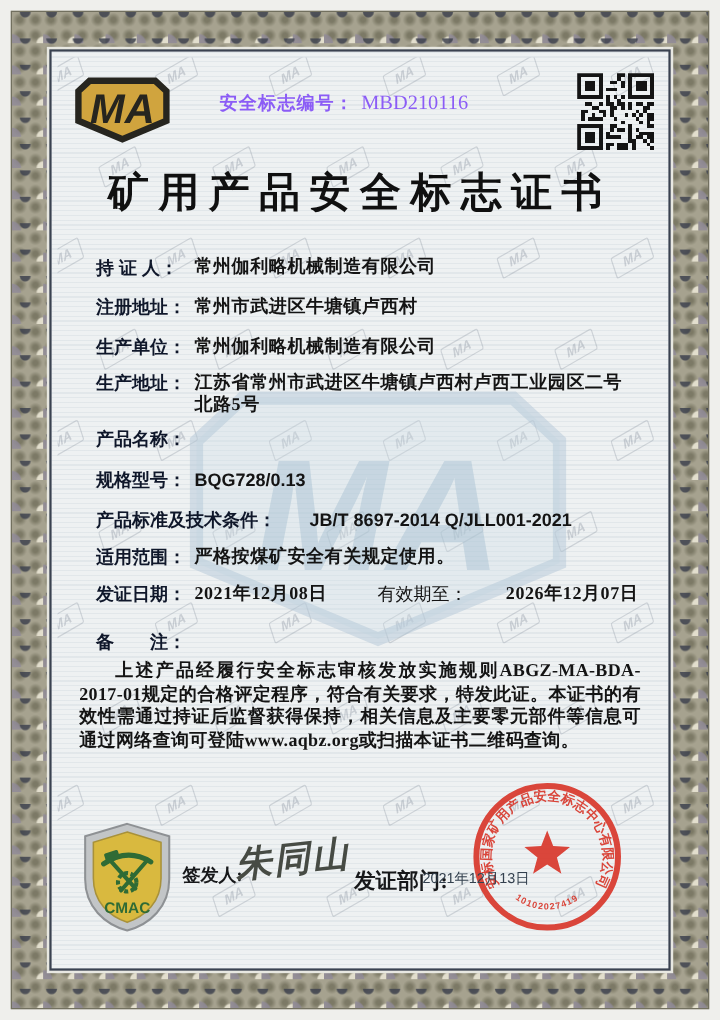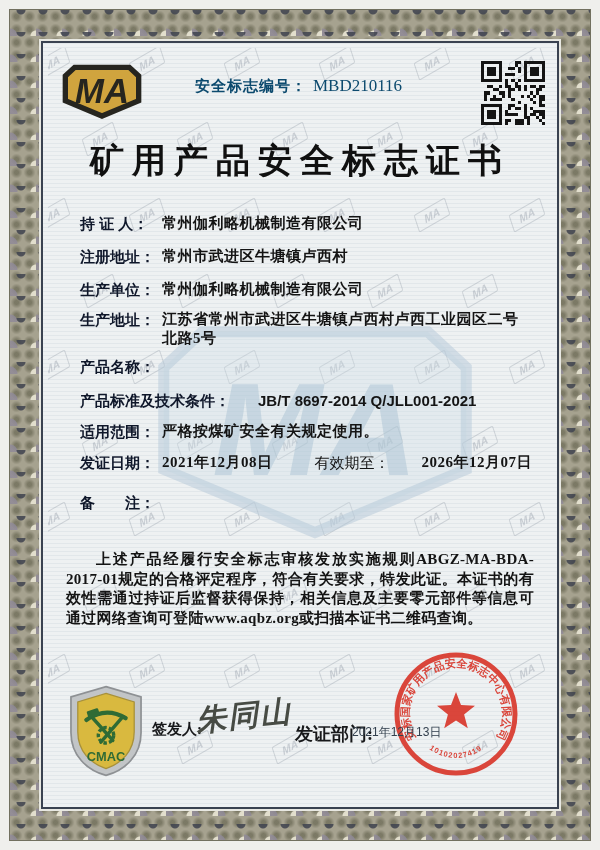--- a/index.html
+++ b/index.html
@@ -40,21 +40,21 @@
     border-radius:2px;
     color:rgba(128,138,152,.34);
     font:italic bold 11px "Liberation Sans", sans-serif;
     display:flex; align-items:center; justify-content:center;
     transform:rotate(-30deg) skewX(-12deg);
   }
   .wm-big { position:absolute; left:150px; top:318px; pointer-events:none; }
 
   
   .ma-logo { position:absolute; left:62px; top:64px; }
-  .mark-no-line { position:absolute; left:195px; top:76px; font-size:15px; color:#0c4a6e; white-space:nowrap; }
+  .mark-no-line { position:absolute; left:183px; top:76px; font-size:15px; color:#8b5cf6; white-space:nowrap; }
   .mark-no-line .lab { font-weight:bold; letter-spacing:1px; }
   .mark-no-line .num { font-family:"Liberation Serif", serif; font-size:17px; margin-left:6px; }
   .qr { position:absolute; left:481px; top:61px; }
 
   .title {
     position:absolute; left:0; top:138px; width:100%;
     text-align:center; font-family:"Liberation Serif", serif;
     font-weight:bold; font-size:34px; letter-spacing:8px; color:#101010;
     white-space:nowrap;
   }
@@ -397,20 +397,24 @@
           <span class="lbl">生产单位：</span>
           <span class="val">常州伽利略机械制造有限公司</span>
         </div>
       <div class="row r3">
           <span class="lbl">生产地址：</span>
           <span class="val">江苏省常州市武进区牛塘镇卢西村卢西工业园区二号北路5号</span>
         </div>
       <div class="row r4">
           <span class="lbl">产品名称：</span>
         </div>
+      <div class="row r5">
+          <span class="lbl">规格型号：</span>
+          <span class="val latin">BQG728/0.13</span>
+        </div>
       <div class="row r6 wide">
           <span class="lbl">产品标准及技术条件：</span>
           <span class="val latin">JB/T 8697-2014  Q/JLL001-2021</span>
         </div>
       <div class="row">
           <span class="lbl">适用范围：</span>
           <span class="val">严格按煤矿安全有关规定使用。</span>
         </div>
 
       <div class="row dates">

